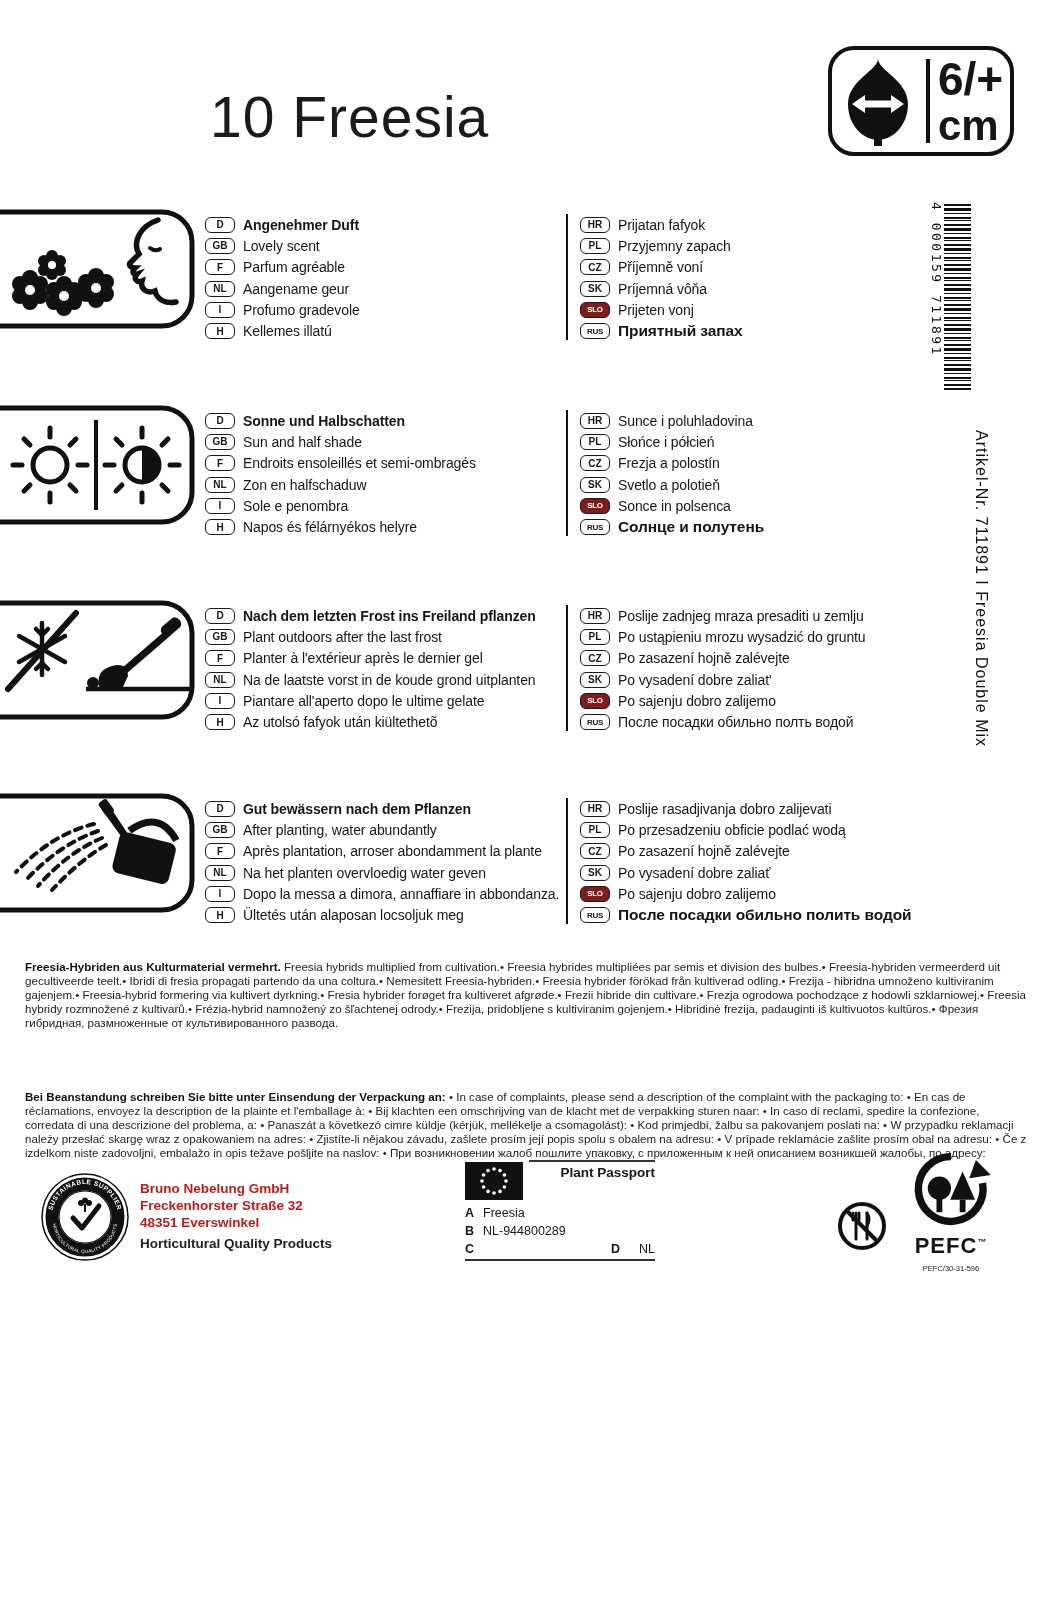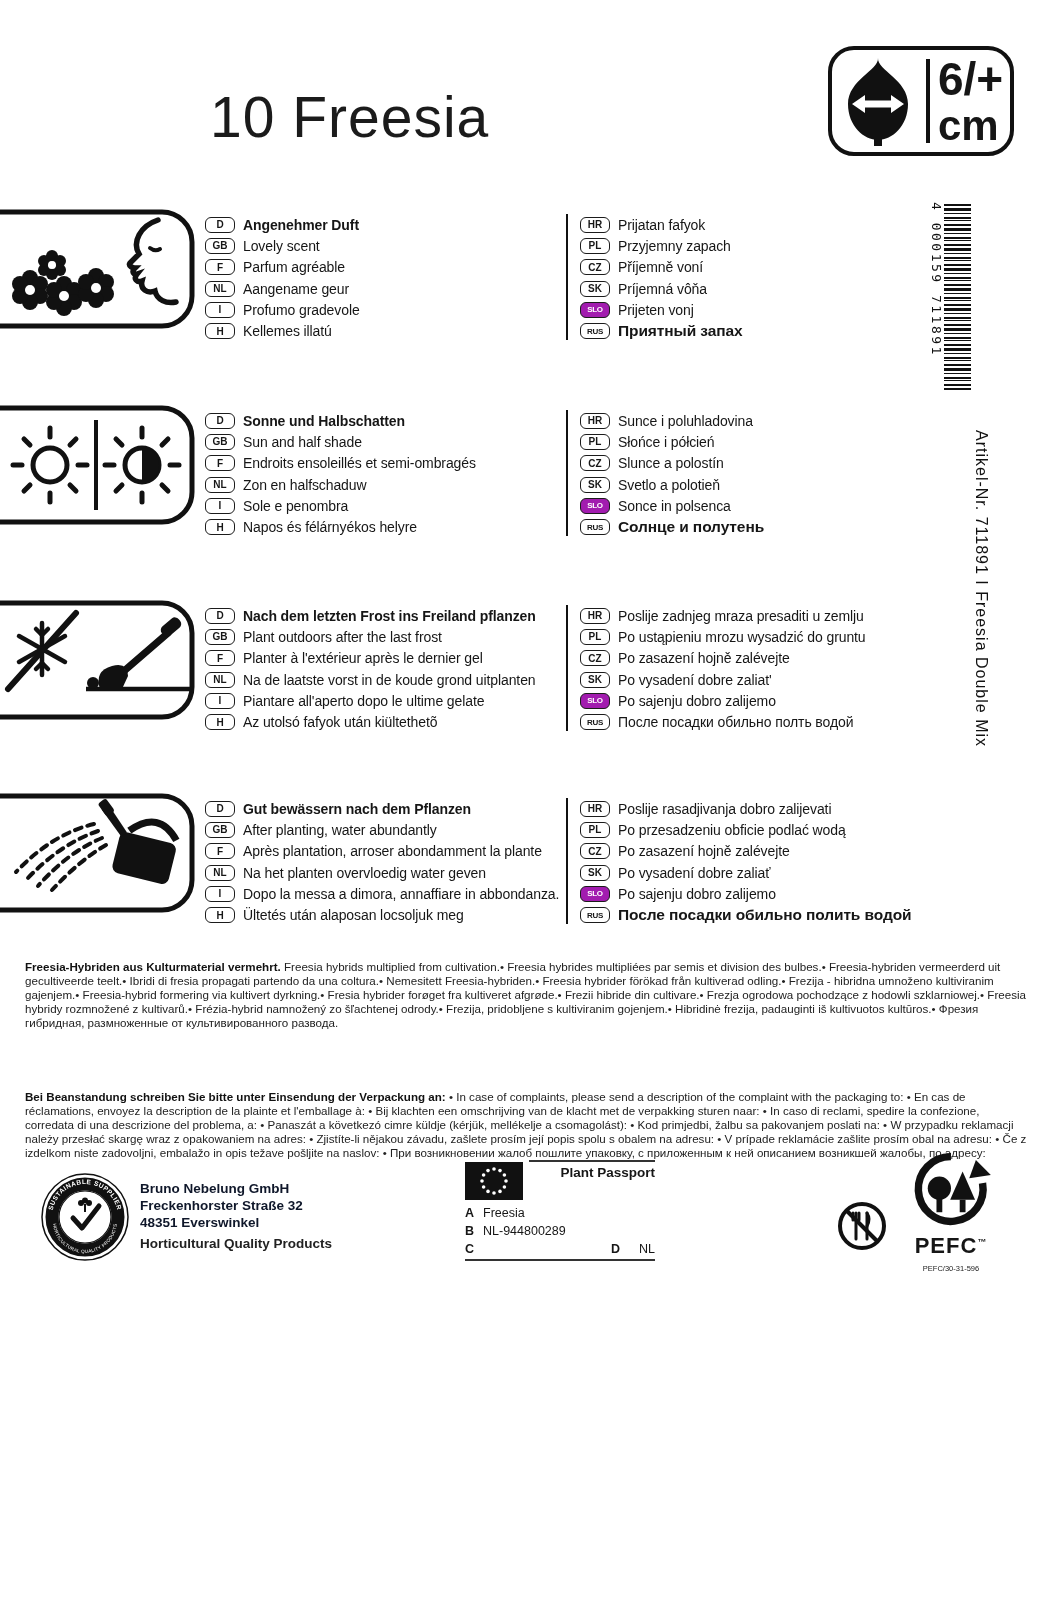--- a/index.html
+++ b/index.html
@@ -33,38 +33,38 @@
   .col{position:absolute;top:6px;}
   .col-left{left:205px;width:355px;}
   .col-right{left:580px;width:400px;}
   .vline{position:absolute;left:566px;top:6px;width:2px;height:126px;background:#111;}
   .row{display:flex;align-items:center;height:21.3px;}
   .badge-slot{width:38px;flex:0 0 38px;display:flex;}
   .badge{min-width:30px;height:16px;border:1.7px solid #1b1b1b;border-radius:6px;
          display:inline-flex;align-items:center;justify-content:center;
          font-size:10px;font-weight:700;box-sizing:border-box;padding:0 2px;background:#fff;}
   .badge.sm{font-size:8px;letter-spacing:-0.3px;}
-  .badge.filled{background:#a21caf;color:#fff;}
+  .badge.filled{background:#7f1d1d;color:#fff;}
   .txt{font-size:14px;letter-spacing:-0.1px;white-space:nowrap;}
   .col-left .row:first-child .txt{font-weight:700;text-align:right;}
   .s1 .col-right .row:last-child .txt,
   .s2 .col-right .row:last-child .txt,
   .s4 .col-right .row:last-child .txt{font-weight:700;font-size:15.5px;}
 
   
   .fine{position:absolute;left:25px;width:1003px;font-size:11.6px;line-height:14px;
         color:#222;margin:0;}
   .fine b{color:#111;}
   .p1{top:960px;}
   .p2{top:1090px;}
 
   
   .seal{position:absolute;left:40px;top:1172px;}
   .address{position:absolute;left:140px;top:1180px;font-size:13.5px;font-weight:700;
-           line-height:17px;color:#0f172a;}
+           line-height:17px;color:#b91c1c;}
   .tagline{position:absolute;left:140px;top:1236px;font-size:13.5px;font-weight:700;color:#222;}
 
   .passport{position:absolute;left:465px;top:1156px;width:190px;}
   .pp-flag{position:absolute;left:0;top:6px;}
   .pp-titleline{position:absolute;left:64px;top:4px;width:126px;height:2px;background:#333;}
   .pp-title{position:absolute;right:0;top:9px;font-size:13.5px;font-weight:700;}
   .pp-row{position:absolute;left:0;width:190px;font-size:12.5px;display:flex;}
   .pp-key{font-weight:700;width:18px;}
   .pp-a{top:50px;} .pp-b{top:68px;}
   .pp-c{top:86px;border-bottom:2.5px solid #333;padding-bottom:3px;}
@@ -304,21 +304,21 @@
         <div class="row">
           <span class="badge-slot">
             <span class="badge">PL</span>
           </span>
           <span class="txt">Słońce i półcień</span>
         </div>
         <div class="row">
           <span class="badge-slot">
             <span class="badge">CZ</span>
           </span>
-          <span class="txt">Slunce a polostín</span>
+          <span class="txt">Frezja a polostín</span>
         </div>
         <div class="row">
           <span class="badge-slot">
             <span class="badge">SK</span>
           </span>
           <span class="txt">Svetlo a polotieň</span>
         </div>
         <div class="row">
           <span class="badge-slot">
             <span class="badge sm filled">SLO</span>

